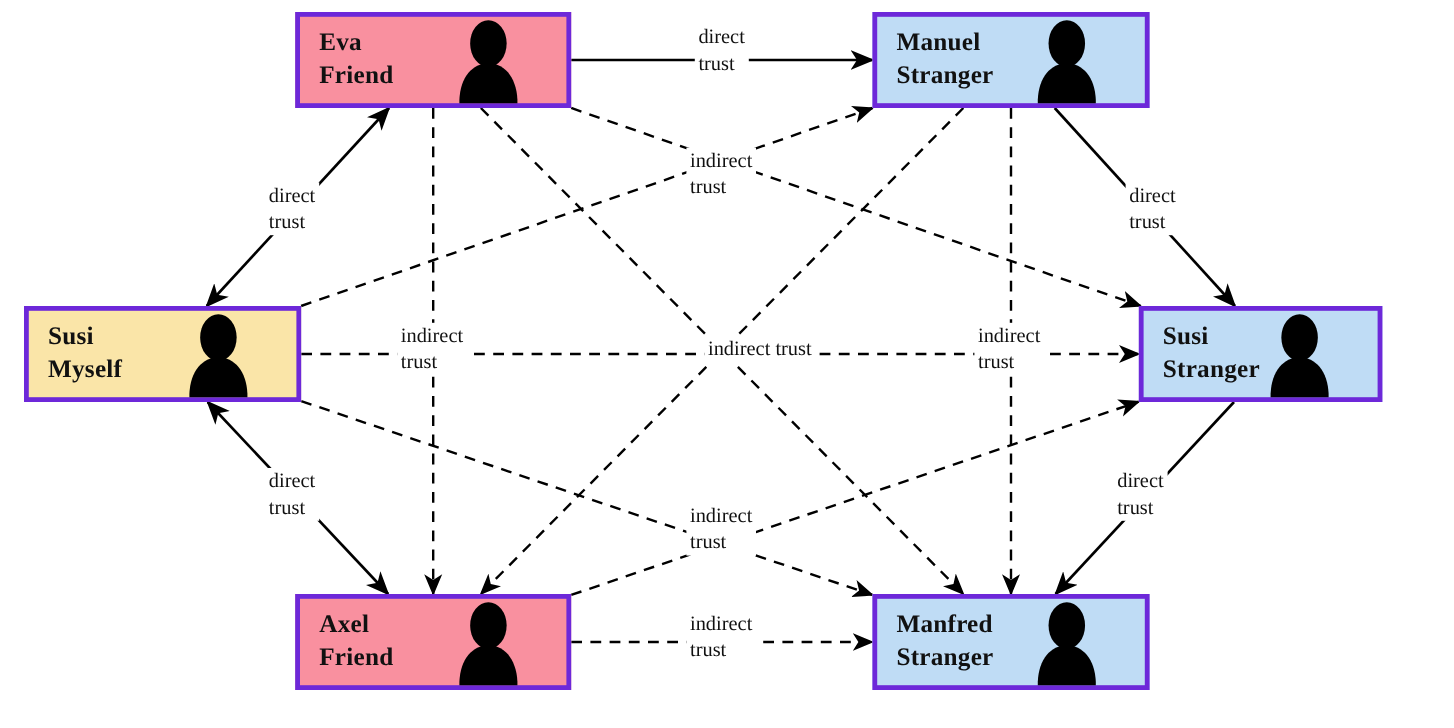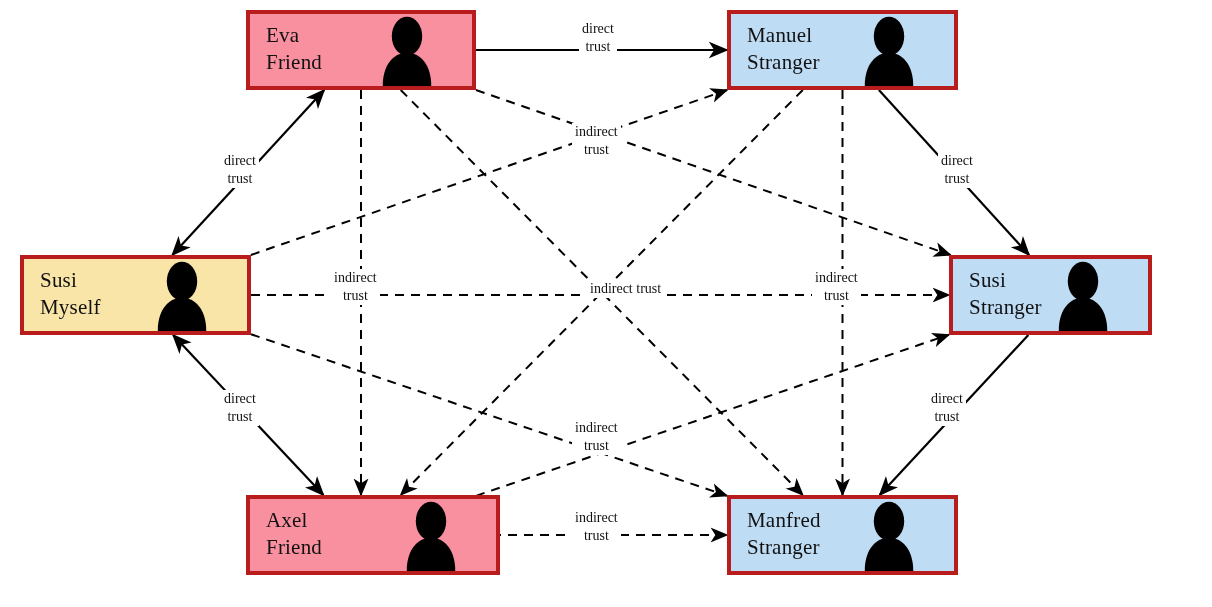--- a/index.html
+++ b/index.html
@@ -1,28 +1,28 @@
 <!DOCTYPE html>
 <html><head>
 <meta charset="utf-8">
 <style>
   html,body{margin:0;padding:0;background:#ffffff;}
   body{width:1212px;height:607px;overflow:hidden;
        font-family:"Liberation Serif","DejaVu Serif",serif;}
   #stage{position:relative;width:1212px;height:607px;background:#fff;}
   svg.edges{position:absolute;left:0;top:0;width:1212px;height:607px;}
 
-  .node{position:absolute;box-sizing:border-box;border:4px solid #b91c1c;
-        overflow:hidden;}
+  .node{position:absolute;box-sizing:border-box;border:4px solid #6d28d9;
+        overflow:hidden;font-weight:bold;}
   .node .txt{position:absolute;left:16px;top:8px;line-height:1.30;
              font-size:21px;color:#111;white-space:nowrap;}
   .node .txt div{letter-spacing:.2px;}
   .avatar{position:absolute;right:26px;bottom:-8px;width:78px;height:78px;}
 
-  .elabel{position:absolute;text-align:center;font-size:14px;color:#111;
+  .elabel{position:absolute;text-align:left;font-size:17px;color:#111;
           line-height:1.30;white-space:nowrap;background:#fff;
           padding:0 3px;}
 </style>
 </head>
 <body>
 
 <div id="stage">
 
   <svg class="edges" viewBox="0 0 1212 607" xmlns="http://www.w3.org/2000/svg">
     <defs>
@@ -83,21 +83,21 @@
       <div class="node" style="left: 949px; top: 255px; width: 203px; height: 80px; background: rgb(191, 220, 245);">
         <div class="txt">
           <div>Susi</div>
           <div>Stranger</div>
         </div>
         <svg class="avatar" viewBox="0 0 100 100">
           <ellipse cx="50" cy="26" rx="19.5" ry="25" fill="#000"></ellipse>
           <path d="M50 47 C33 47 20 62 19 86 L19 100 L81 100 L81 86 C80 62 67 47 50 47 Z" fill="#000"></path>
         </svg>
       </div>
-      <div class="node" style="left: 246px; top: 495px; width: 254px; height: 80px; background: rgb(249, 144, 159);">
+      <div class="node" style="left: 246px; top: 495px; width: 230px; height: 80px; background: rgb(249, 144, 159);">
         <div class="txt">
           <div>Axel</div>
           <div>Friend</div>
         </div>
         <svg class="avatar" viewBox="0 0 100 100">
           <ellipse cx="50" cy="26" rx="19.5" ry="25" fill="#000"></ellipse>
           <path d="M50 47 C33 47 20 62 19 86 L19 100 L81 100 L81 86 C80 62 67 47 50 47 Z" fill="#000"></path>
         </svg>
       </div>
       <div class="node" style="left: 727px; top: 495px; width: 231px; height: 80px; background: rgb(191, 220, 245); padding-left: 42px;">

